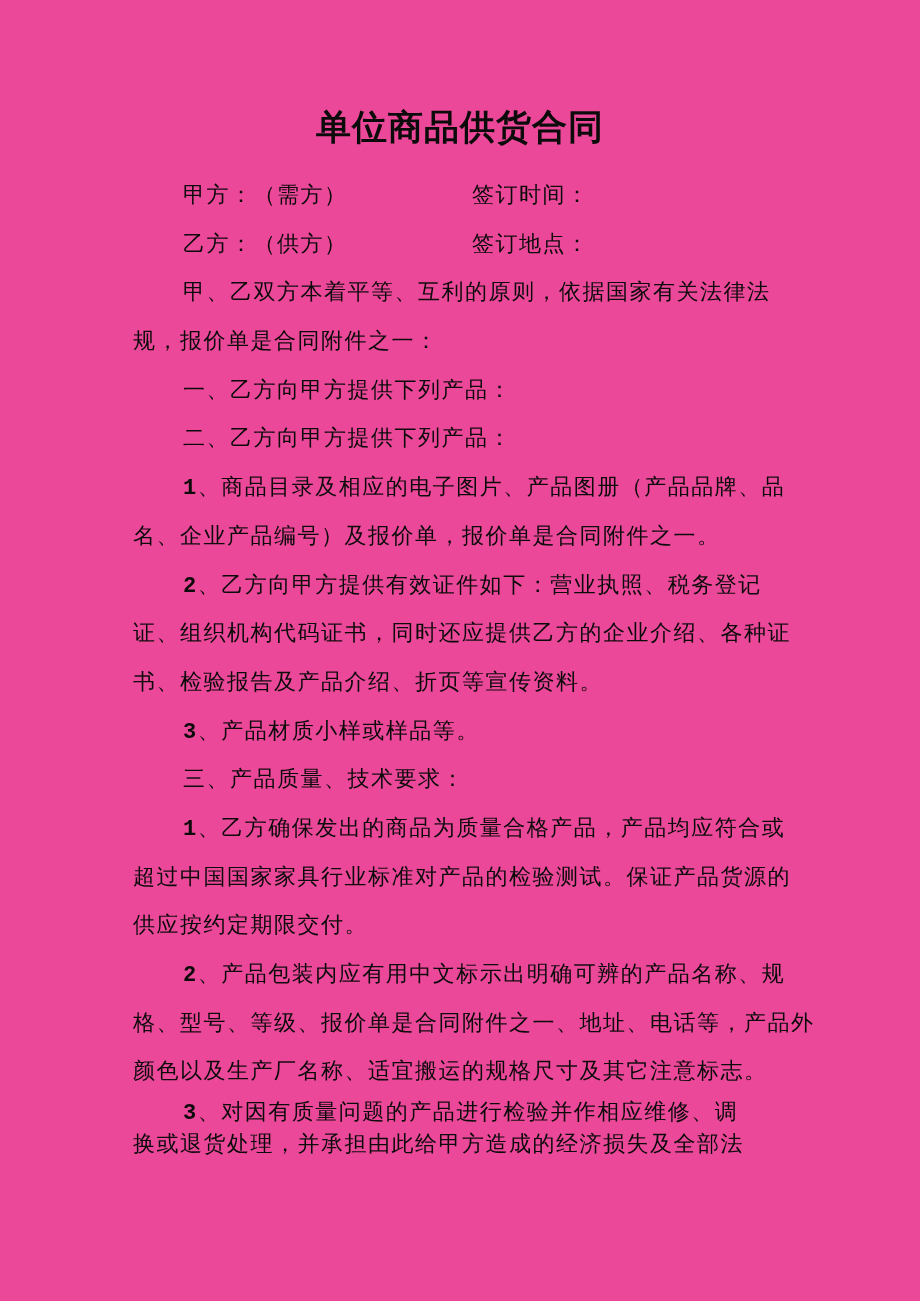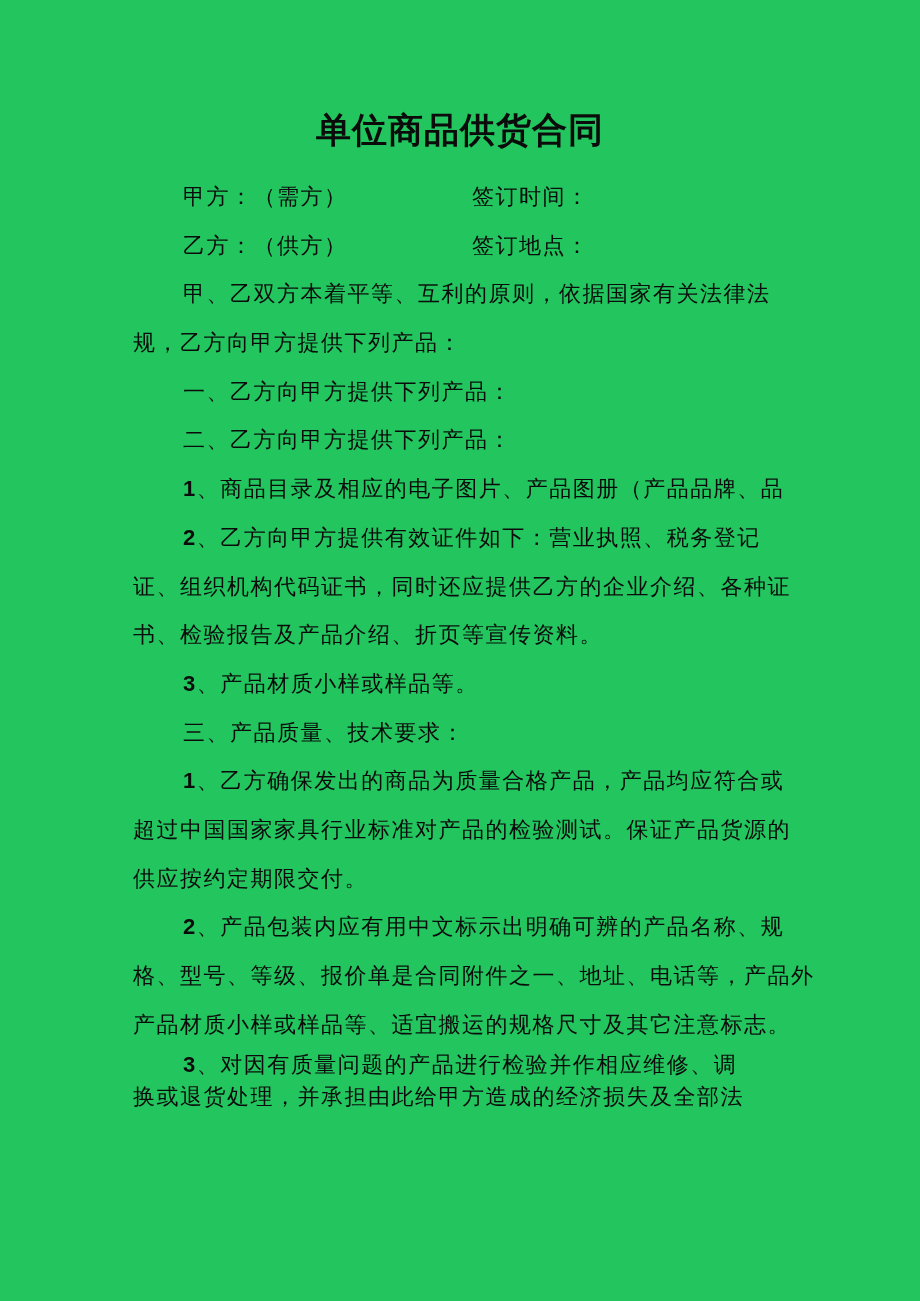--- a/index.html
+++ b/index.html
@@ -4,23 +4,23 @@
 <style>
   html, body {
     margin: 0;
     padding: 0;
     background: #ffffff;
   }
   .page {
     position: relative;
     width: 920px;
     height: 1301px;
-    background: #22c55e;
+    background: #ec4899;
     overflow: hidden;
-    font-family: Liberation Sans, sans-serif;
+    font-family: Liberation Mono, monospace;
     color: #0b0b0b;
   }
   .doc-title {
     position: absolute;
     top: 105px;
     left: 0;
     width: 100%;
     text-align: center;
     font-size: 35px;
     font-weight: 700;
@@ -62,31 +62,32 @@
 </style>
 </head>
 <body>
 
 <div class="page">
   <div class="doc-title">单位商品供货合同</div>
   <div class="content">
       <div class="line indent"><span>甲方：（需方）</span><span class="meta-right">签订时间：</span></div>
       <div class="line indent"><span>乙方：（供方）</span><span class="meta-right">签订地点：</span></div>
       <div class="line indent">甲、乙双方本着平等、互利的原则，依据国家有关法律法</div>
-      <div class="line">规，乙方向甲方提供下列产品：</div>
+      <div class="line">规，报价单是合同附件之一：</div>
       <div class="line indent">一、乙方向甲方提供下列产品：</div>
       <div class="line indent">二、乙方向甲方提供下列产品：</div>
       <div class="line indent"><span class="num">1</span>、商品目录及相应的电子图片、产品图册（产品品牌、品</div>
+      <div class="line">名、企业产品编号）及报价单，报价单是合同附件之一。</div>
       <div class="line indent"><span class="num">2</span>、乙方向甲方提供有效证件如下：营业执照、税务登记</div>
       <div class="line">证、组织机构代码证书，同时还应提供乙方的企业介绍、各种证</div>
       <div class="line">书、检验报告及产品介绍、折页等宣传资料。</div>
       <div class="line indent"><span class="num">3</span>、产品材质小样或样品等。</div>
       <div class="line indent">三、产品质量、技术要求：</div>
       <div class="line indent"><span class="num">1</span>、乙方确保发出的商品为质量合格产品，产品均应符合或</div>
       <div class="line">超过中国国家家具行业标准对产品的检验测试。保证产品货源的</div>
       <div class="line">供应按约定期限交付。</div>
       <div class="line indent"><span class="num">2</span>、产品包装内应有用中文标示出明确可辨的产品名称、规</div>
       <div class="line">格、型号、等级、报价单是合同附件之一、地址、电话等，产品外</div>
-      <div class="line">产品材质小样或样品等、适宜搬运的规格尺寸及其它注意标志。</div>
+      <div class="line">颜色以及生产厂名称、适宜搬运的规格尺寸及其它注意标志。</div>
       <div class="line indent tight"><span class="num">3</span>、对因有质量问题的产品进行检验并作相应维修、调</div>
       <div class="line tight">换或退货处理，并承担由此给甲方造成的经济损失及全部法</div>
     </div>
 </div>
 
 </body></html>

